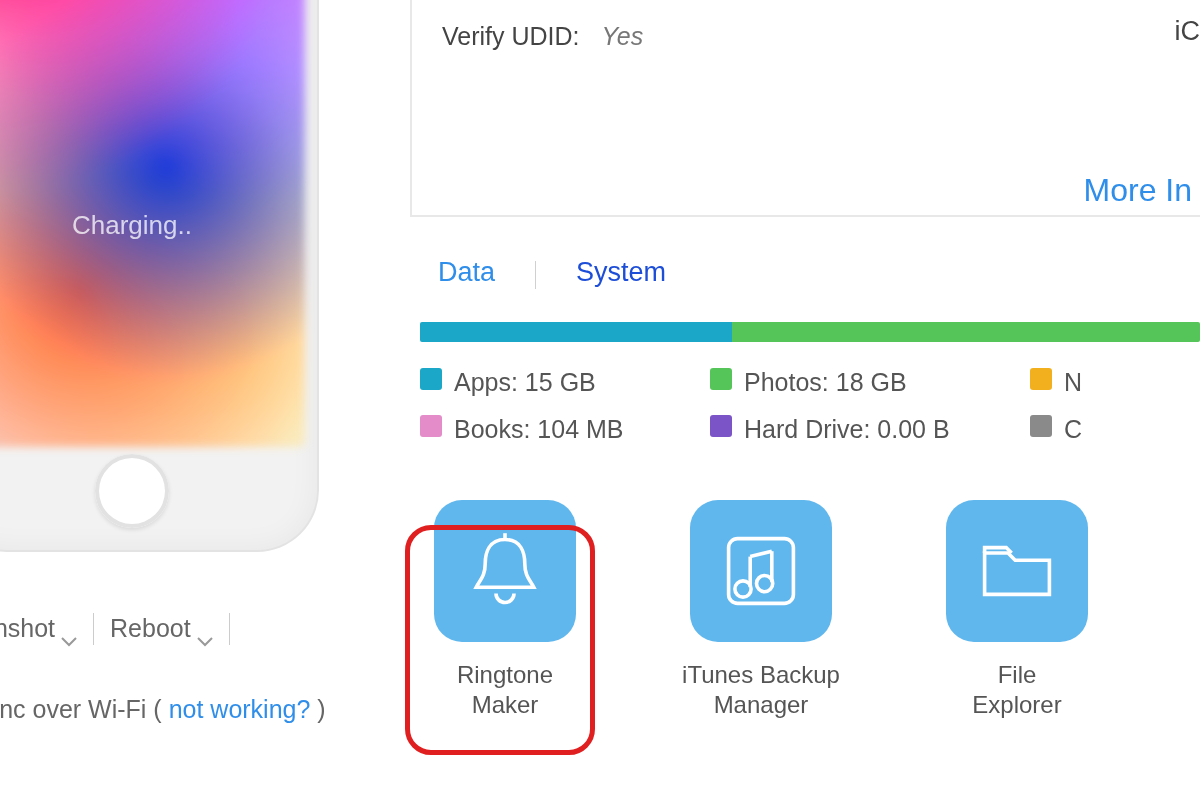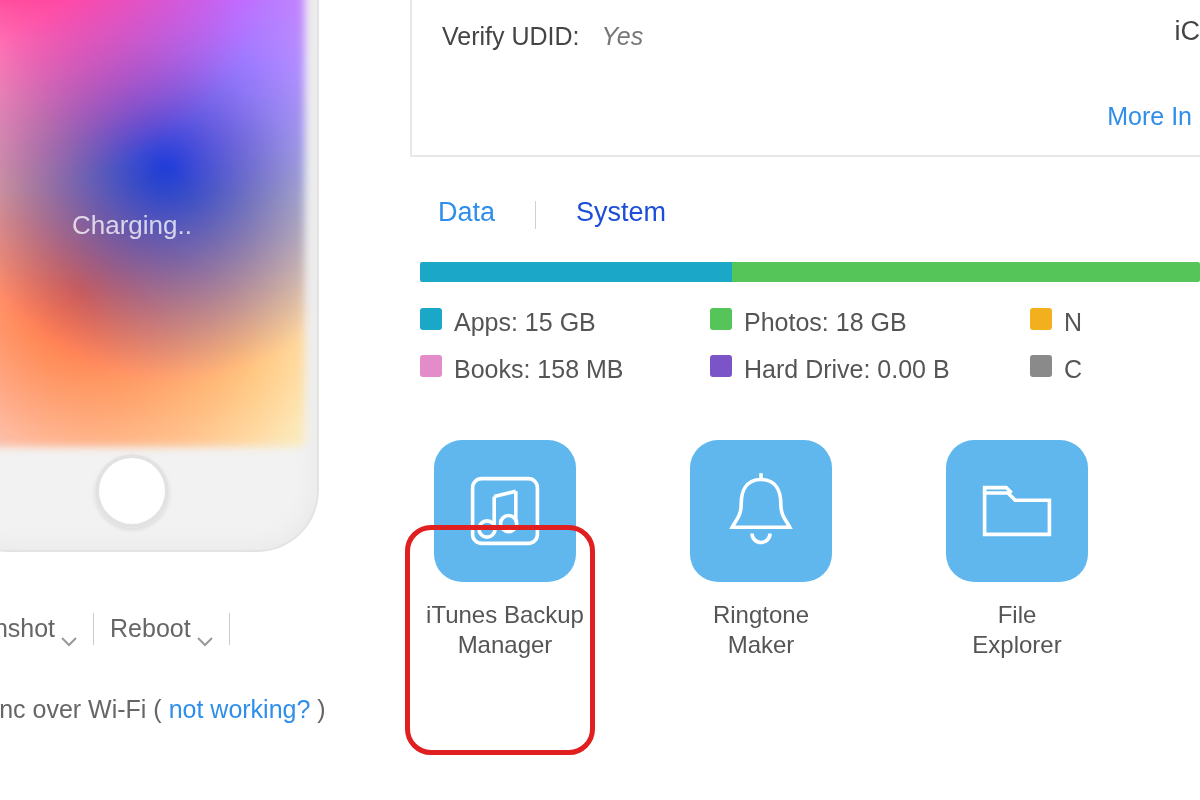--- a/index.html
+++ b/index.html
@@ -105,40 +105,40 @@
     position: relative;
     padding-left: 35px;
   }
   .info-panel {
     margin-top: 0;
     border: 2px solid #e8e8e8;
     border-top: none;
     border-right: none;
     padding: 22px 0 18px 30px;
     position: relative;
-    height: 157px;
+    height: 217px;
   }
   .info-row {
     display: flex;
     gap: 22px;
     color: #444;
     font-size: 25px;
   }
   .info-row .label { color: #444; }
   .info-row .val { color: #777; font-style: italic; }
   .right-cut {
     position: absolute;
     right: 0; top: 16px;
     color: #444; font-size: 27px;
   }
   .more-link {
     position: absolute;
-    right: 8px; bottom: 24px;
+    right: 8px; bottom: 6px;
     color: #2f8eea;
-    font-size: 25px;
+    font-size: 32px;
     cursor: pointer;
   }
   .tabs {
     margin-top: 40px;
     margin-left: 28px;
     display: flex;
     align-items: center;
     gap: 40px;
     font-size: 27px;
   }
@@ -268,61 +268,61 @@
         <div class="item">
           <div class="swatch" style="background: rgb(85, 197, 89);"></div>
           <span>Photos: 18 GB</span>
         </div>
         <div class="item">
           <div class="swatch" style="background: rgb(242, 176, 30);"></div>
           <span>N</span>
         </div>
         <div class="item">
           <div class="swatch" style="background: rgb(227, 140, 201);"></div>
-          <span>Books: 158 MB</span>
+          <span>Books: 104 MB</span>
         </div>
         <div class="item">
           <div class="swatch" style="background: rgb(123, 84, 199);"></div>
           <span>Hard Drive: 0.00 B</span>
         </div>
         <div class="item">
           <div class="swatch" style="background: rgb(138, 138, 138);"></div>
           <span>C</span>
         </div>
       </div>
 
     <div class="tools">
+      <div class="tool">
+        <div class="tile">
+          <svg viewBox="0 0 100 100">
+            <path d="M50 15 C32 15 28 30 28 42 C28 56 22 60 18 68 L82 68 C78 60 72 56 72 42 C72 30 68 15 50 15 Z"></path>
+            <path d="M40 75 A10 10 0 0 0 60 75"></path>
+            <line x1="50" y1="8" x2="50" y2="15"></line>
+          </svg>
+        </div>
+        <div class="tlabel">Ringtone<br>Maker</div>
+      </div>
+
       <div class="tool">
         <div class="tile">
           <svg viewBox="0 0 100 100">
             <rect x="14" y="14" width="72" height="72" rx="10"></rect>
             <path d="M62 28 L62 62"></path>
             <circle cx="54" cy="64" r="9"></circle>
             <path d="M38 34 L38 68"></path>
             <circle cx="30" cy="70" r="9"></circle>
             <path d="M38 34 L62 28"></path>
           </svg>
         </div>
         <div class="tlabel">iTunes Backup<br>Manager</div>
       </div>
 
       <div class="tool">
         <div class="tile">
           <svg viewBox="0 0 100 100">
-            <path d="M50 15 C32 15 28 30 28 42 C28 56 22 60 18 68 L82 68 C78 60 72 56 72 42 C72 30 68 15 50 15 Z"></path>
-            <path d="M40 75 A10 10 0 0 0 60 75"></path>
-            <line x1="50" y1="8" x2="50" y2="15"></line>
-          </svg>
-        </div>
-        <div class="tlabel">Ringtone<br>Maker</div>
-      </div>
-
-      <div class="tool">
-        <div class="tile">
-          <svg viewBox="0 0 100 100">
             <path d="M14 30 L40 30 L48 38 L86 38 L86 76 L14 76 Z"></path>
             <path d="M14 30 L14 24 L38 24 L44 30"></path>
           </svg>
         </div>
         <div class="tlabel">File<br>Explorer</div>
       </div>
     </div>
 
     <div class="highlight-ring" style="left:30px; top:525px; width:190px; height:230px;"></div>
   </div>

